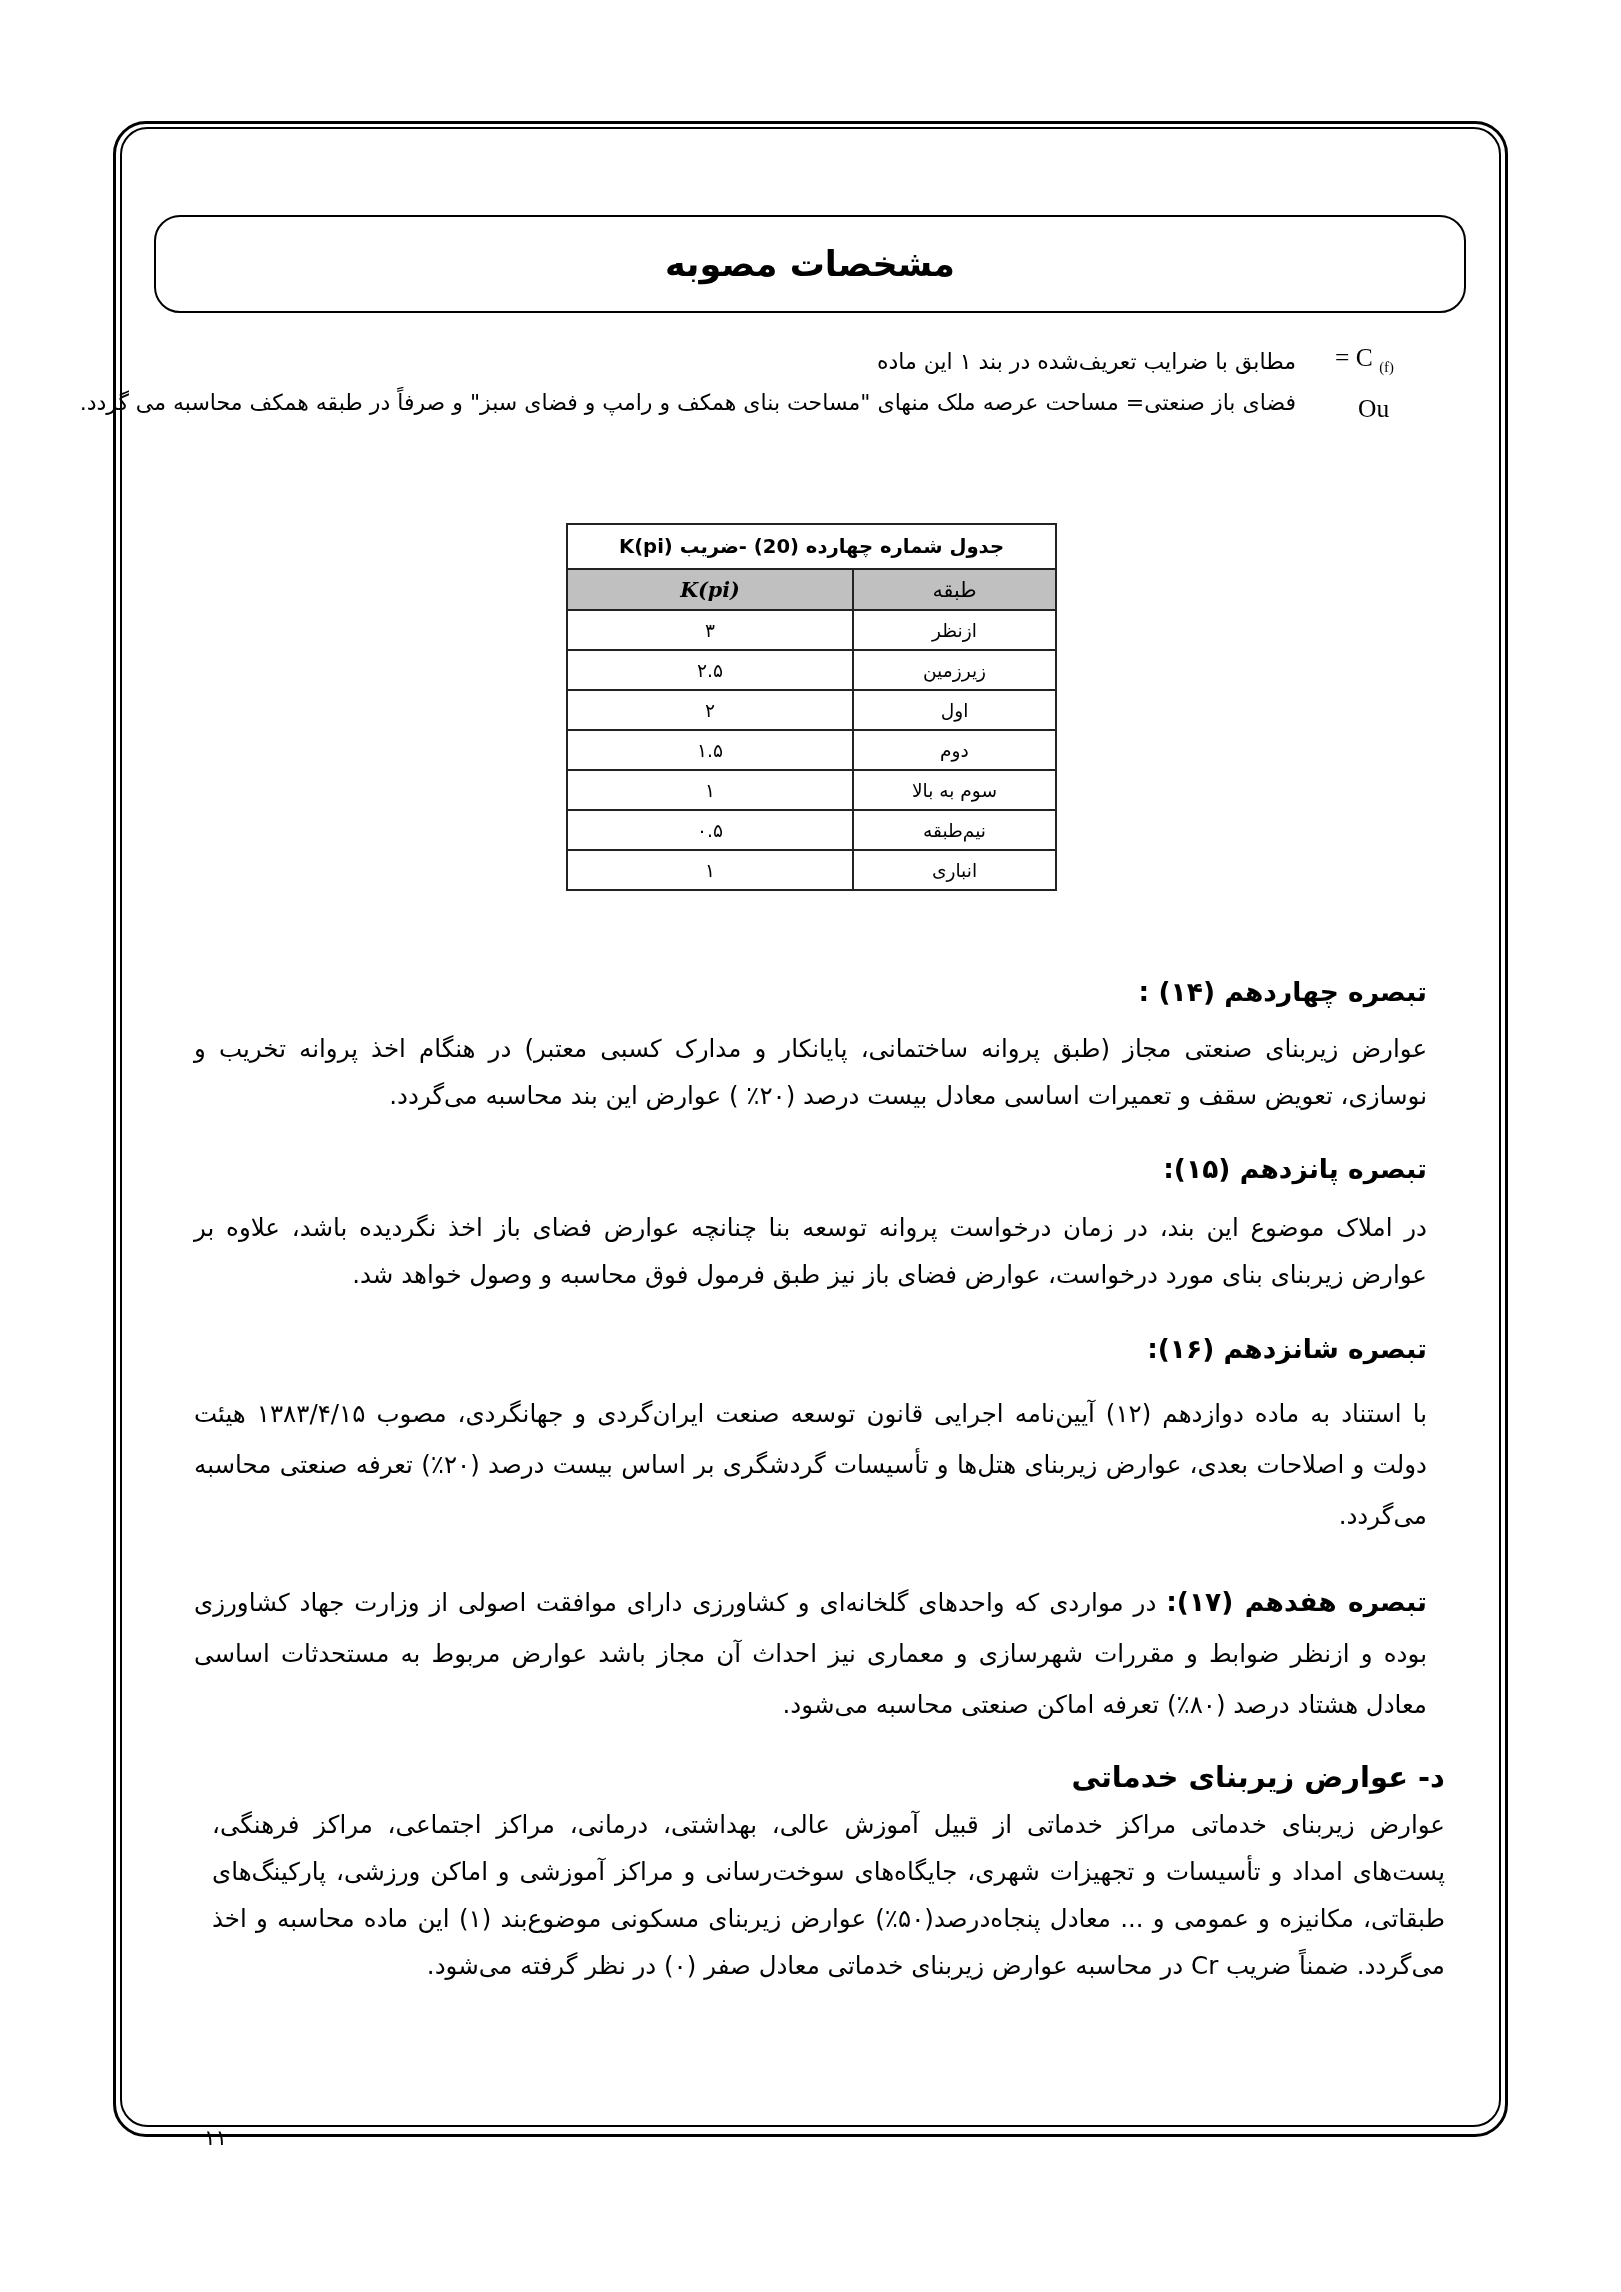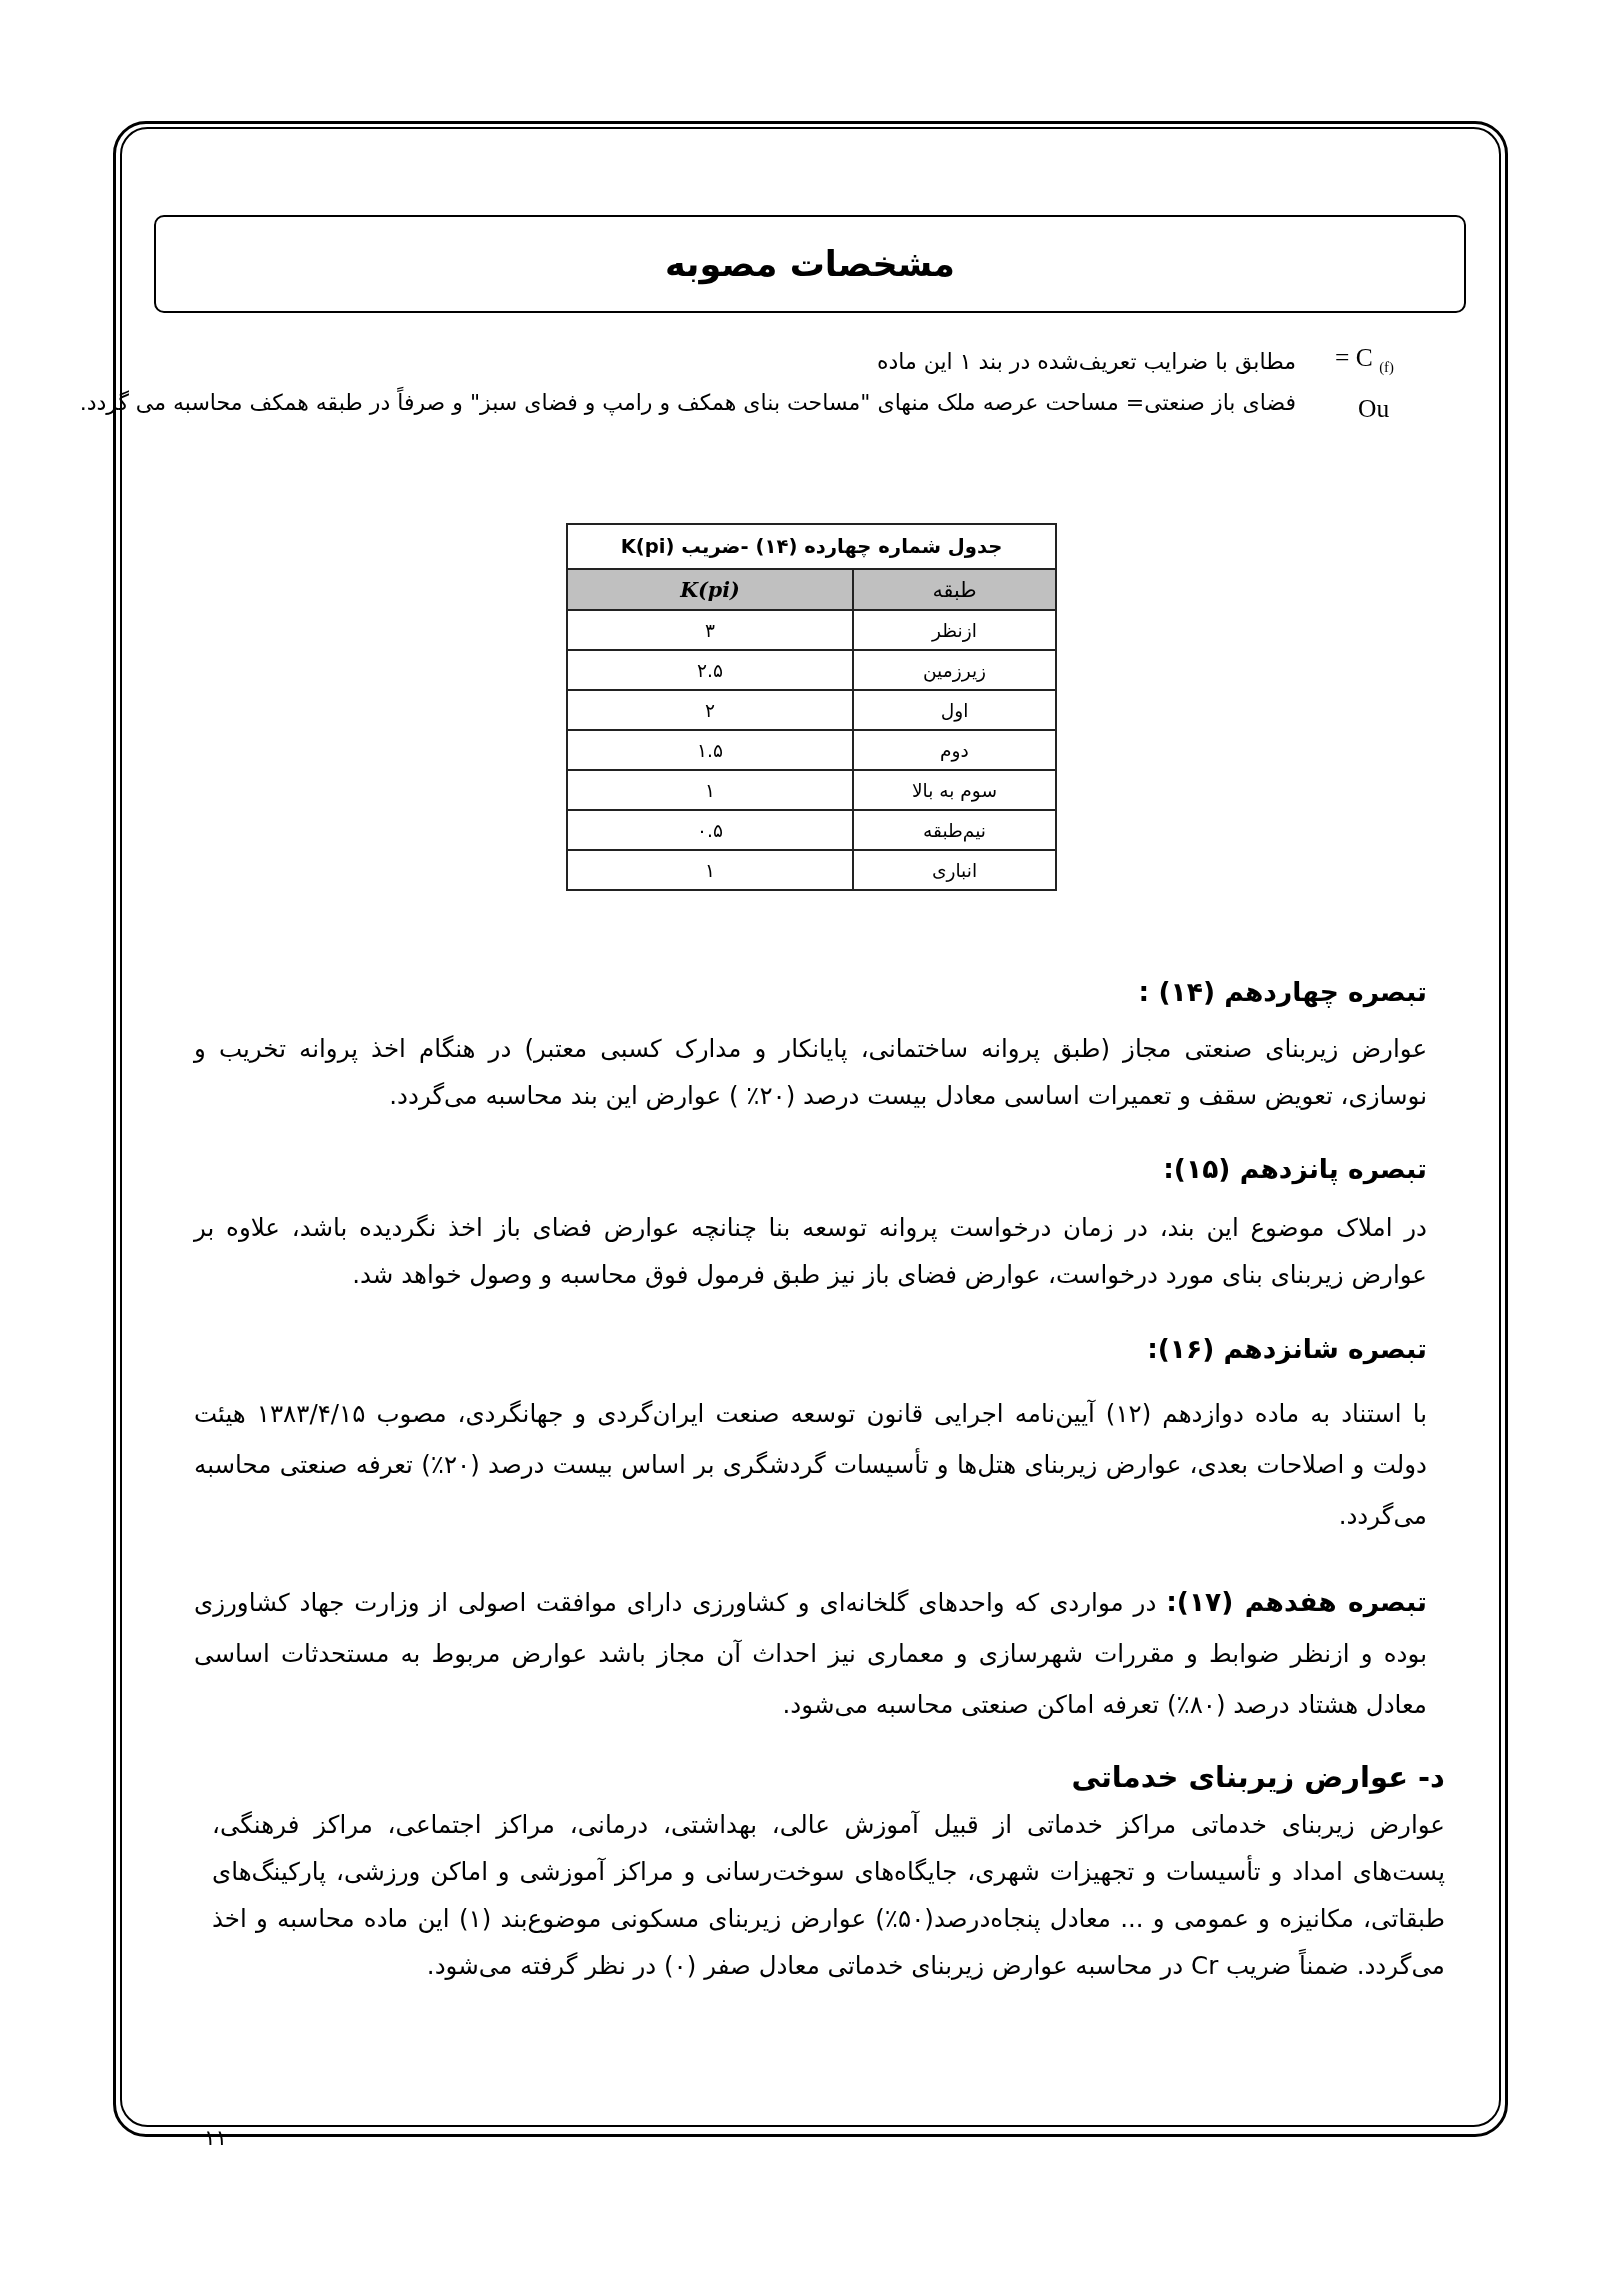--- a/index.html
+++ b/index.html
@@ -10,21 +10,21 @@
   .frame-outer {
     position: absolute; left: 113px; top: 121px; width: 1395px; height: 2016px;
     border: 3.9px solid #000; border-radius: 33px; box-sizing: border-box;
   }
   .frame-inner {
     position: absolute; left: 120px; top: 127px; width: 1381px; height: 2000px;
     border: 2px solid #000; border-radius: 27.4px; box-sizing: border-box;
   }
   .title-box {
     position: absolute; left: 154px; top: 215px; width: 1312px; height: 98px;
-    border: 2.9px solid #000; border-radius: 10px; box-sizing: border-box;
+    border: 2.9px solid #000; border-radius: 26px; box-sizing: border-box;
     display: flex; align-items: center; justify-content: center;
   }
   .title-text {
     font-family: "DejaVu Sans", sans-serif; font-weight: bold; font-size: 35px;
     direction: rtl;
   }
   .formula-line {
     position: absolute; direction: rtl; font-size: 22px; white-space: nowrap;
     font-family: "DejaVu Sans", sans-serif;
   }
@@ -74,21 +74,21 @@
   <sub>(f)</sub>
 </div>
 <div class="formula-line" style="right:325px; top:349px;">مطابق با ضرایب تعریف‌شده در بند ۱ این ماده</div>
 
 <div class="formula-sym" style="left:1358px; top:394px;">Ou</div>
 <div class="formula-line" style="right:325px; top:390px;">فضای باز  صنعتی= مساحت عرصه ملک منهای "مساحت بنای همکف و رامپ و فضای سبز" و صرفاً در طبقه همکف محاسبه می گردد.</div>
 
 <table class="kpi">
   <tbody>
       <tr>
-    <td class="cap" colspan="2">جدول شماره چهارده (۱۴) -ضریب K(pi)</td>
+    <td class="cap" colspan="2">جدول شماره چهارده (20) -ضریب K(pi)</td>
   </tr>
   <tr class="head">
     <td class="col-floor">طبقه</td>
     <td><span class="math">K(pi)</span></td>
   </tr>
   <tr>
     <td class="col-floor">ازنظر</td>
     <td>۳</td>
   </tr>
   <tr>

